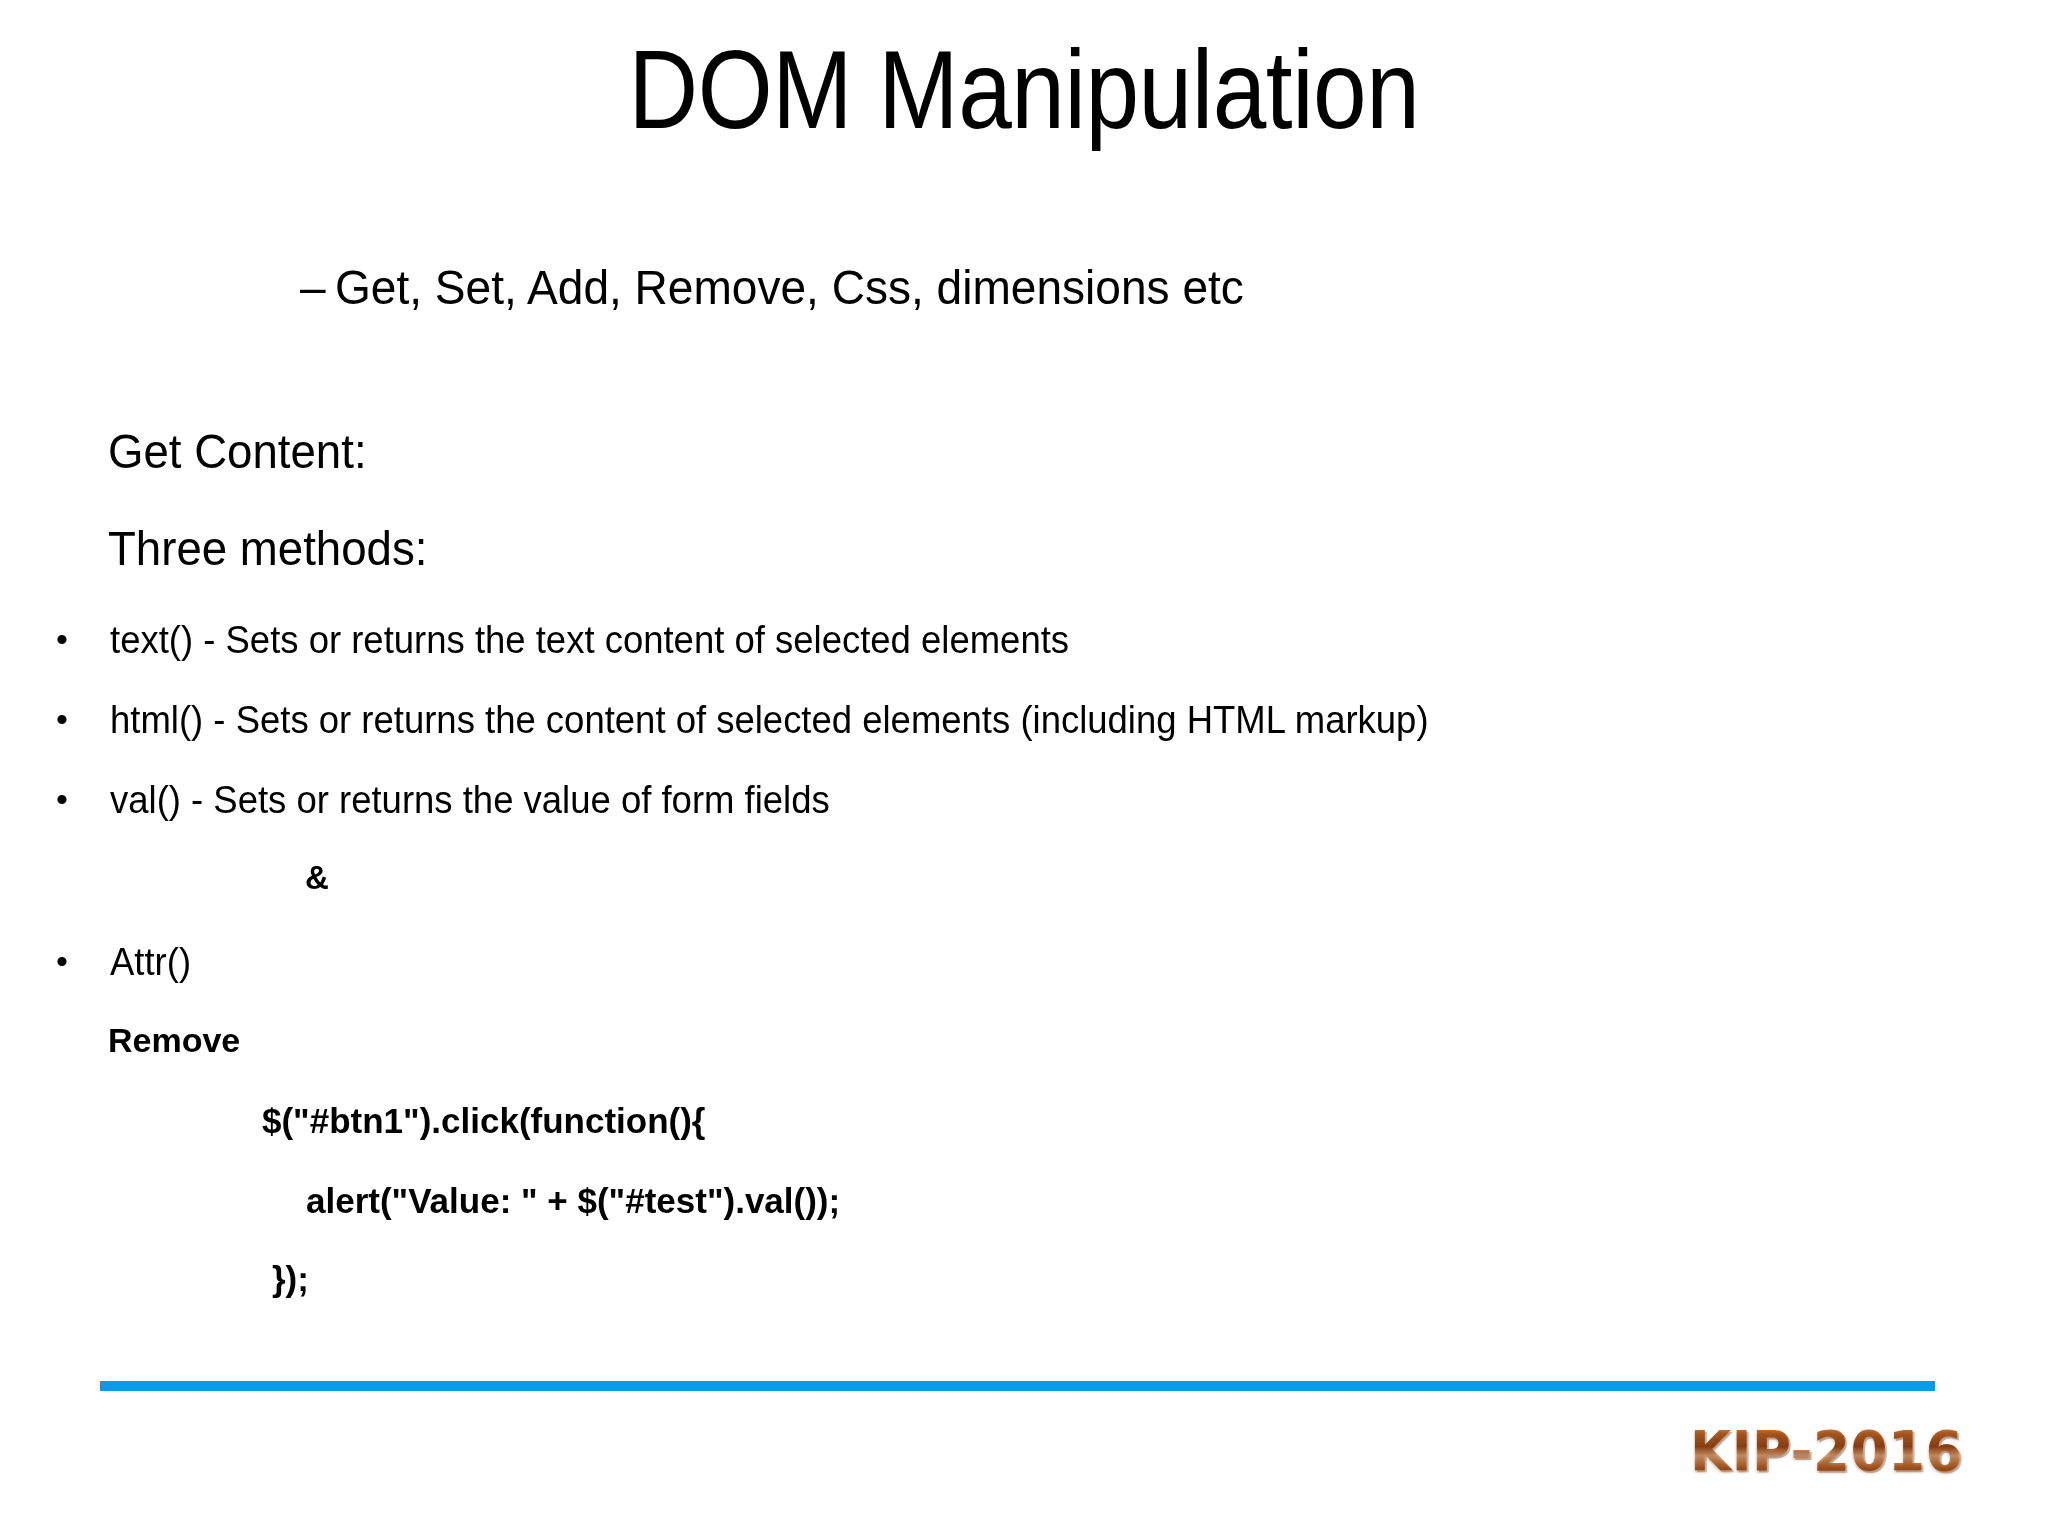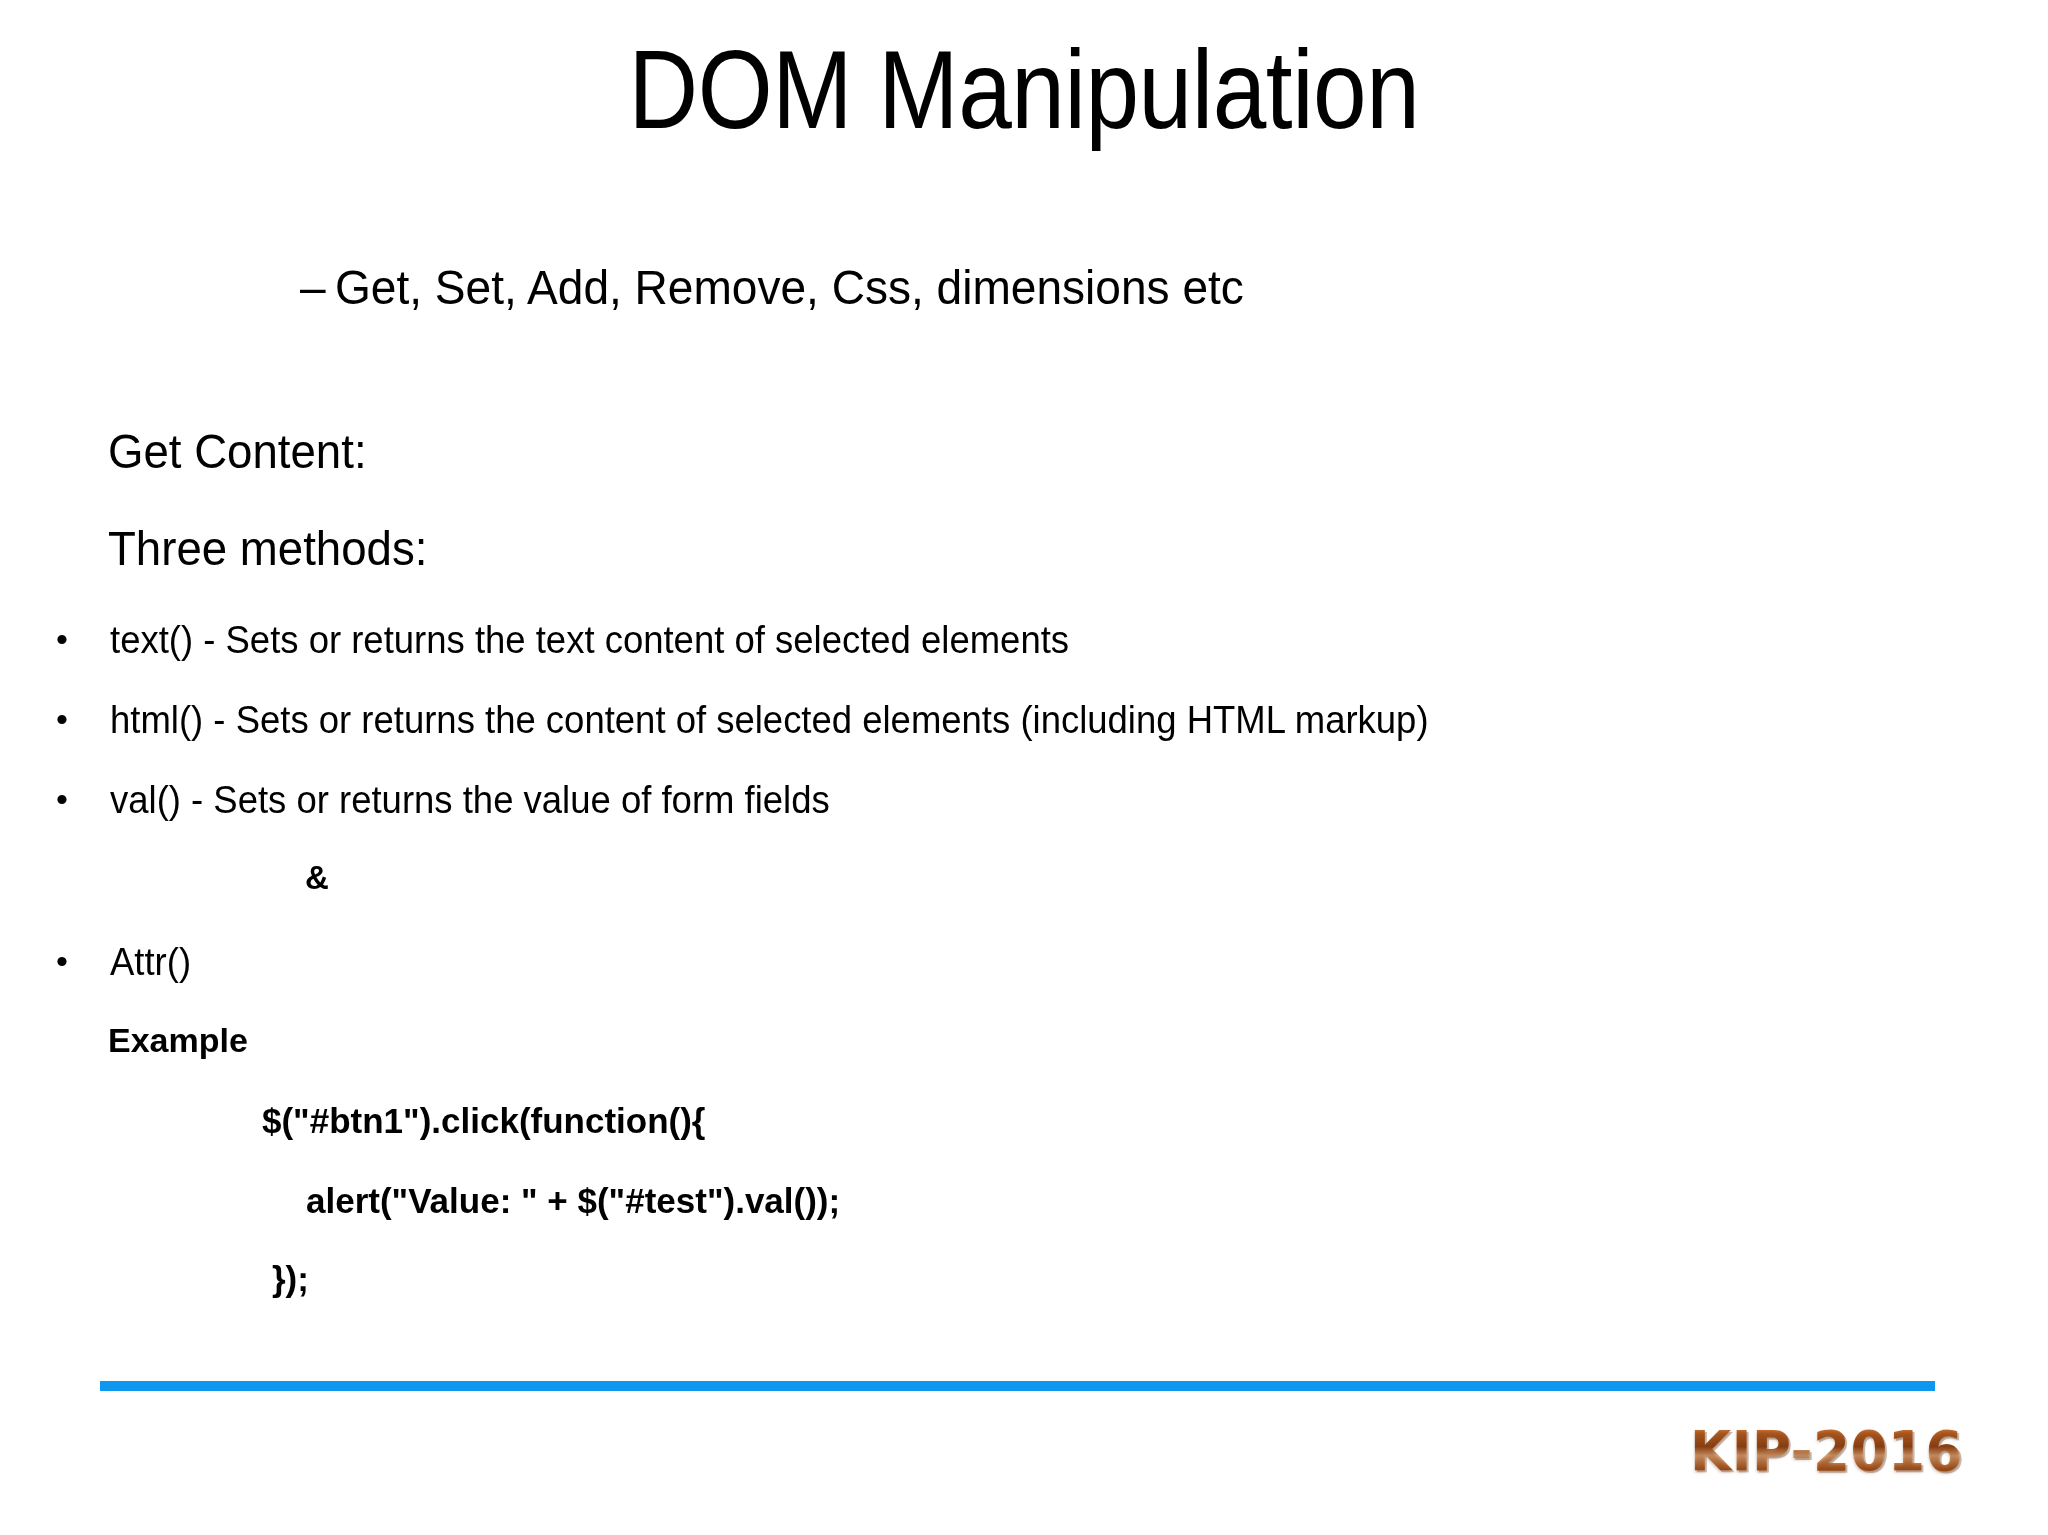--- a/index.html
+++ b/index.html
@@ -216,21 +216,21 @@
     <span class="btext">val() - Sets or returns the value of form fields</span>
   </div>
 
   <div class="amp-line">&amp;</div>
 
   <div class="bullet-row b4">
     <span class="marker">•</span>
     <span class="btext">Attr()</span>
   </div>
 
-  <div class="example-label">Example</div>
+  <div class="example-label">Remove</div>
 
   <div class="code-line c1">$("#btn1").click(function(){</div>
 
   <div class="code-line c2">alert("Value: " + $("#test").val());</div>
 
   <div class="code-line c3">});</div>
 
   <div class="footer-rule"></div>
 
   <div class="footer-logo-shadow">KIP-2016</div>

